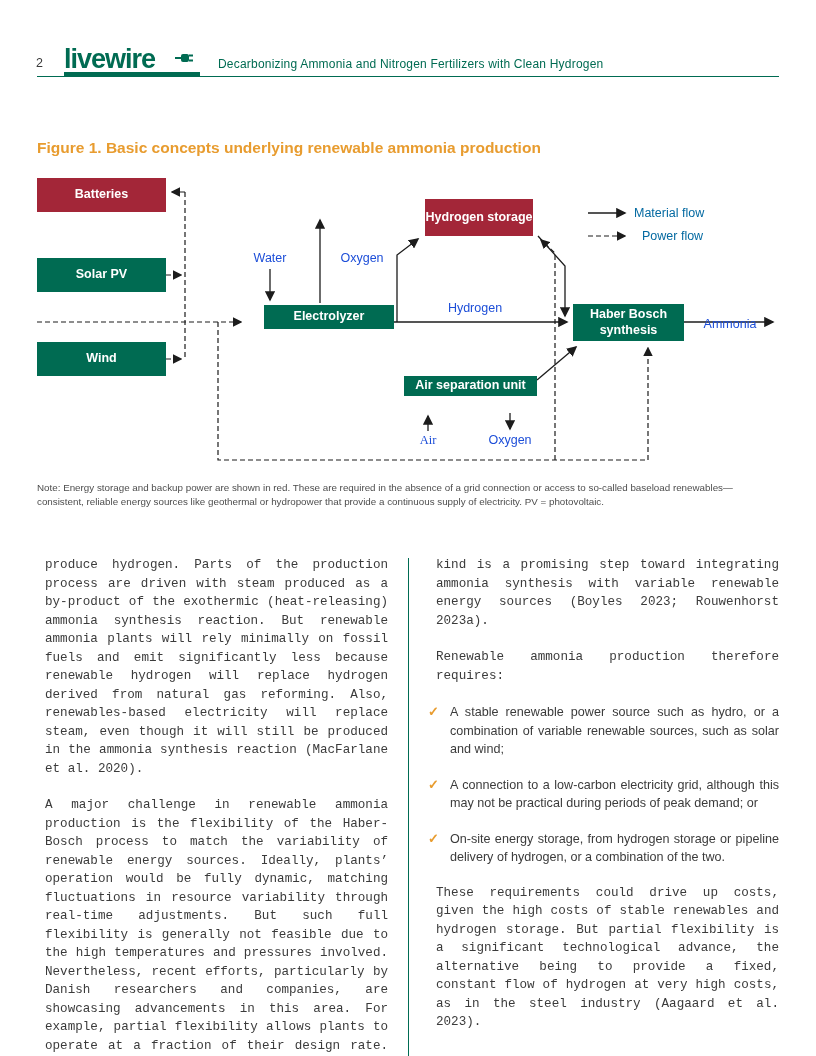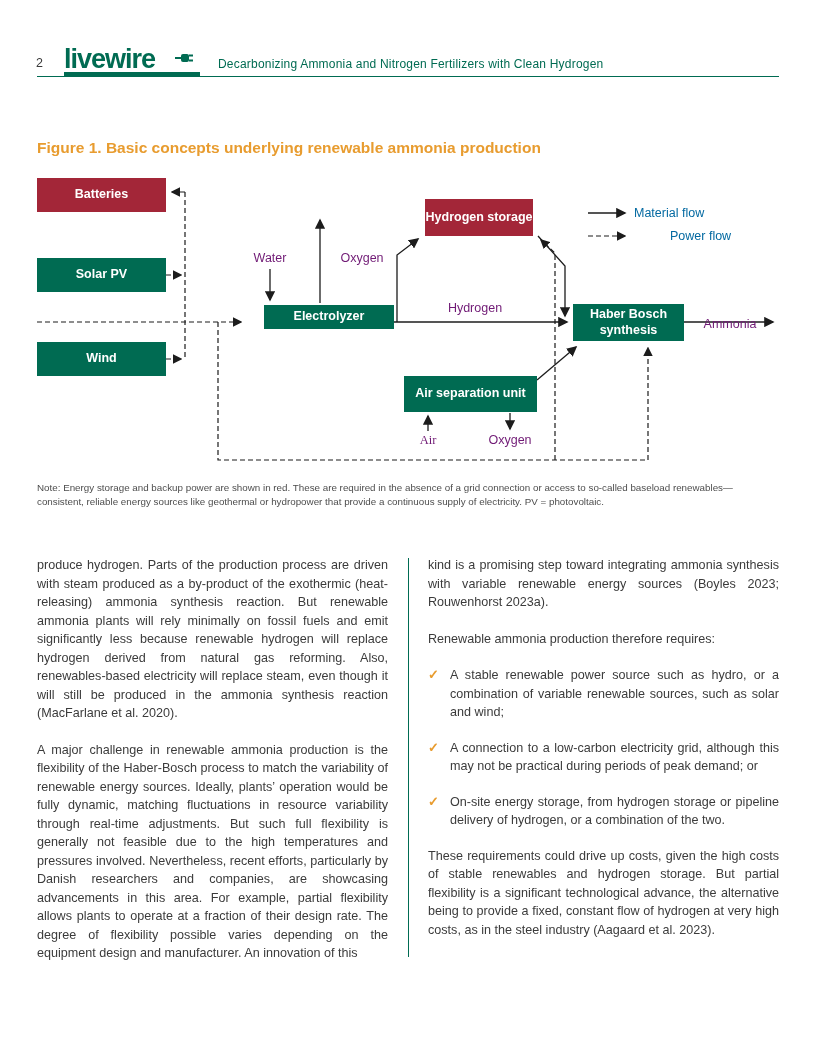--- a/index.html
+++ b/index.html
@@ -27,39 +27,39 @@
   .diagram-svg{position:absolute;left:0;top:0;width:816px;height:305px;}
   .dbox{position:absolute;display:flex;align-items:center;justify-content:center;
         color:#fff;font-weight:bold;font-size:12.5px;text-align:center;line-height:1.25;padding:0;}
   .dbox.teal{background:var(--teal);} .dbox.red{background:var(--red);}
   .box-batteries{left:37px;top:8px;width:129px;height:34px;}
   .box-solar{left:37px;top:88px;width:129px;height:34px;}
   .box-wind{left:37px;top:172px;width:129px;height:34px;}
   .box-electrolyzer{left:264px;top:135px;width:130px;height:24px;}
   .box-storage{left:425px;top:29px;width:108px;height:37px;}
   .box-haber{left:573px;top:134px;width:111px;height:37px;}
-  .box-asu{left:404px;top:206px;width:133px;height:36px;}
-  .dlabel{position:absolute;font-size:12.5px;color:#701a75;text-align:center;}
+  .box-asu{left:404px;top:206px;width:133px;height:20px;}
+  .dlabel{position:absolute;font-size:12.5px;color:#1d4ed8;text-align:center;}
   .lbl-water{left:242px;top:81px;width:56px;}
   .lbl-oxygen-top{left:332px;top:81px;width:60px;}
   .lbl-hydrogen{left:425px;top:131px;width:100px;}
   .lbl-ammonia{left:693px;top:131px;width:74px;margin-top:16px;}
   .lbl-air{left:404px;top:263px;width:48px;font-family:Liberation Serif, serif;}
   .lbl-oxygen-bottom{left:478px;top:263px;width:64px;}
   .legend-label{position:absolute;font-size:12.5px;color:#0369a1;}
   .legend-material{left:634px;top:36px;}
-  .legend-power{left:670px;top:59px;}
+  .legend-power{left:642px;top:59px;}
   
   .figure-note{position:absolute;left:37px;top:481px;width:742px;
     font-size:9.8px;line-height:13.5px;color:var(--note_text);}
   
   .columns{position:absolute;left:37px;top:556px;width:742px;display:flex;}
   .col{width:361px;font-size:12.6px;line-height:18.5px;text-align:justify;color:var(--body_text);}
   .col-divider{width:1px;background:var(--teal);margin:2px 19px 6px 20px;}
-  .col p{margin:0 0 18px 0;}
+  .col p{margin:0 0 18px 8px;font-family:Liberation Mono, monospace;}
   .col p:last-child{margin-bottom:0;}
   .bullet{display:flex;margin:0 0 17px 0;}
   .bullet .check{flex:none;width:22px;color:var(--orange);font-size:13px;font-weight:bold;}
   .bullet .btext{flex:1;text-align:justify;}
 </style>
 </head>
 <body>
 
 <div class="page">
 

